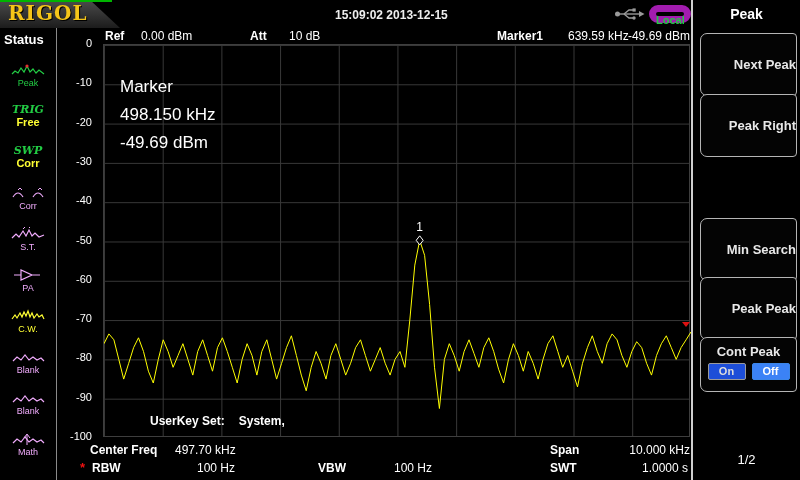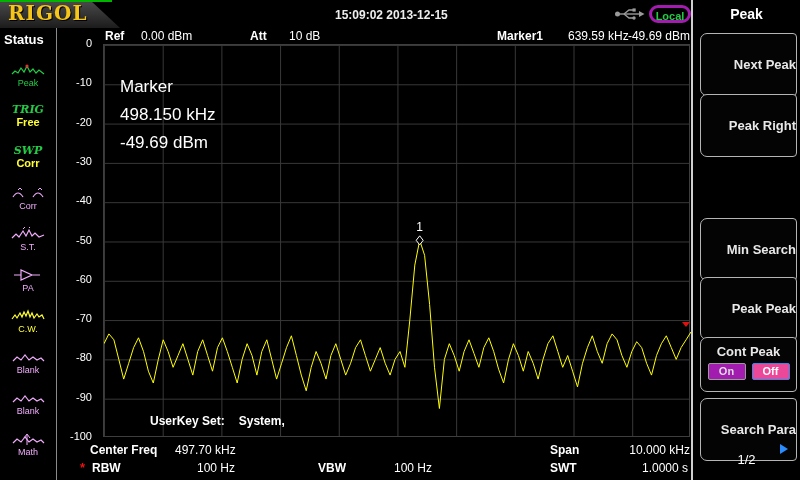--- a/index.html
+++ b/index.html
@@ -18,21 +18,21 @@
   .brand {
     position:absolute; left:8px; top:1px; font-family:"DejaVu Serif", serif;
     font-weight:bold; font-size:20px; letter-spacing:1px; color:#f5c518;
     text-shadow:1px 1px 0 #000;
   }
   .top-green-line { position:absolute; left:0; top:0; width:112px; height:2px; background:#00b400; z-index:5; }
   .timestamp { position:absolute; left:335px; top:8px; font-size:12px; font-weight:600; color:#eee; }
   .usb-icon { position:absolute; left:614px; top:6px; }
   .local-badge {
     position:absolute; left:649px; top:5px; width:42px; height:18px;
-    border:3px solid #a21caf; border-radius:9px; color:#22cc44;
+    border:7px solid #a21caf; border-radius:9px; color:#22cc44;
     font-size:11px; font-weight:700; text-align:center; line-height:16px;
   }
   
   .left-divider  { position:absolute; left:56px; top:28px; width:1px; height:452px; background:#8a8a8a; }
   .right-divider { position:absolute; left:691px; top:0; width:2px; height:480px; background:#cfcfcf; }
   
   .status { position:absolute; left:0; top:28px; width:56px; height:332px; }
   .status-title { padding-left:4px; font-size:13px; font-weight:700; color:#fff; height:27px; line-height:24px; }
   .st-item { height:41px; display:flex; flex-direction:column; align-items:center; justify-content:center; }
   .st-item .lbl { font-size:9px; line-height:10px; margin-top:1px; }
@@ -90,23 +90,23 @@
     display:flex; align-items:center; justify-content:flex-end;
     font-size:13px; font-weight:700; color:#e8e8e8; text-align:center;
   }
   .sk-1 { top:33px; } .sk-2 { top:94px;padding-left:6px; } .sk-3 { top:155px; }
   .sk-4 { top:218px; } .sk-5 { top:277px; }
   .sk-6 { top:337px; height:55px; flex-direction:column; justify-content:flex-start; padding-top:6px; }
   .sk-7 { top:398px; }
   .toggle-row { display:flex; gap:6px; margin-top:4px; }
   .toggle {
     width:38px; height:17px; font-size:11px; font-weight:700; line-height:15px;
-    text-align:center; border:1px solid #9a9a9a; border-radius:2px; color:#ddd; background:#a21caf;
-  }
-  .toggle.active { background:#ec4899; border-color:#3b86e8; color:#fff; }
+    text-align:center; border:1px solid #9a9a9a; border-radius:2px; color:#ddd; background:#1d4ed8;
+  }
+  .toggle.active { background:#3b82f6; border-color:#3b86e8; color:#fff; }
   .submenu-arrow {
     position:absolute; right:8px; bottom:6px; width:0; height:0;
     border-top:5px solid transparent; border-bottom:5px solid transparent;
     border-left:8px solid #2a8cff;
   }
   .page-indicator { position:absolute; left:0; top:452px; width:107px; text-align:center; font-size:13px; color:#fff; }
 </style>
 </head>
 <body>
 
@@ -280,21 +280,17 @@
     <div class="softkey sk-5">
       <span>Peak Peak</span>
     </div>
     <div class="softkey sk-6">
       <span>Cont Peak</span>
       <div class="toggle-row">
         <div class="toggle">On</div>
         <div class="toggle active">Off</div>
       </div>
     </div>
-    <div class="softkey sk-7">
-      <span>Search Para</span>
-      <div class="submenu-arrow"></div>
-    </div>
 
     <div class="page-indicator">1/2</div>
   </div>
 
 </div>
 
 </body></html>

